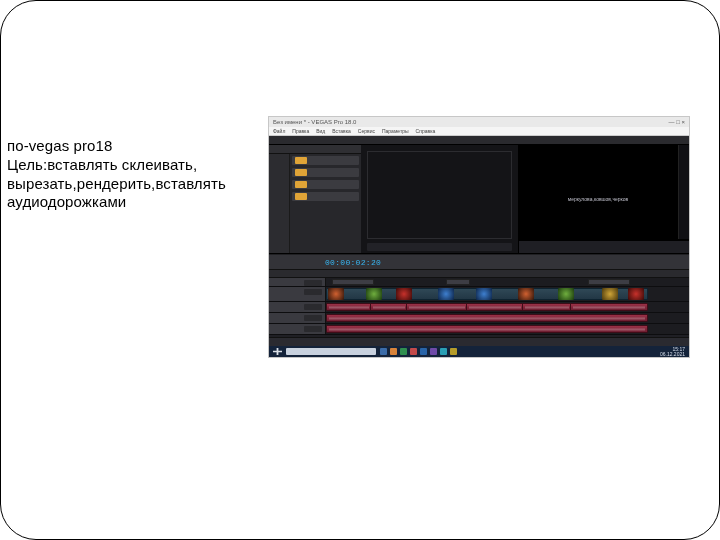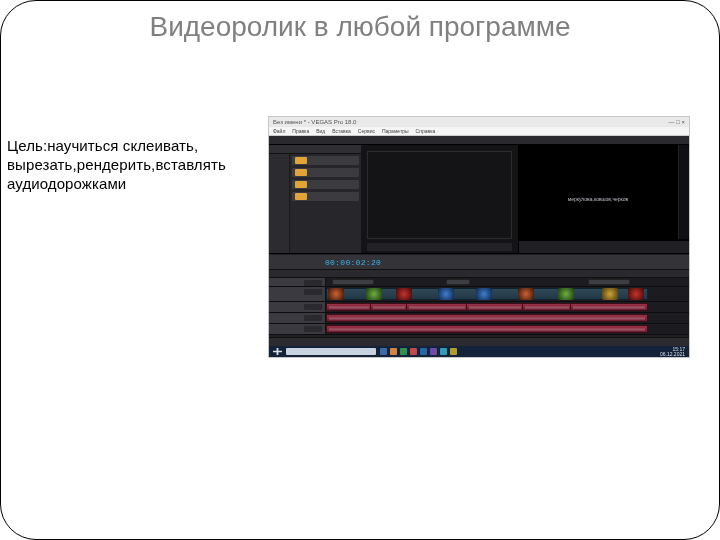--- a/index.html
+++ b/index.html
@@ -317,24 +317,24 @@
     line-height: 1;
     text-align: right;
     white-space: pre;
   }
 </style>
 </head>
 <body>
 
 <div class="slide">
 
-  <div class="title">Видеоролик в любой программе</div>
 
   <div class="body-text">
-    <span>Цель:научиться склеивать,</span>
+    <span>по-vegas pro18</span>
+    <span>Цель:вставлять склеивать,</span>
     <span>вырезать,рендерить,вставлять</span>
     <span>аудиодорожками</span>
   </div>
 
   <div class="shot">
     <div class="titlebar">
       <span>Без имени * - VEGAS Pro 18.0</span>
       <span>— □ ×</span>
     </div>
     <div class="menubar">

